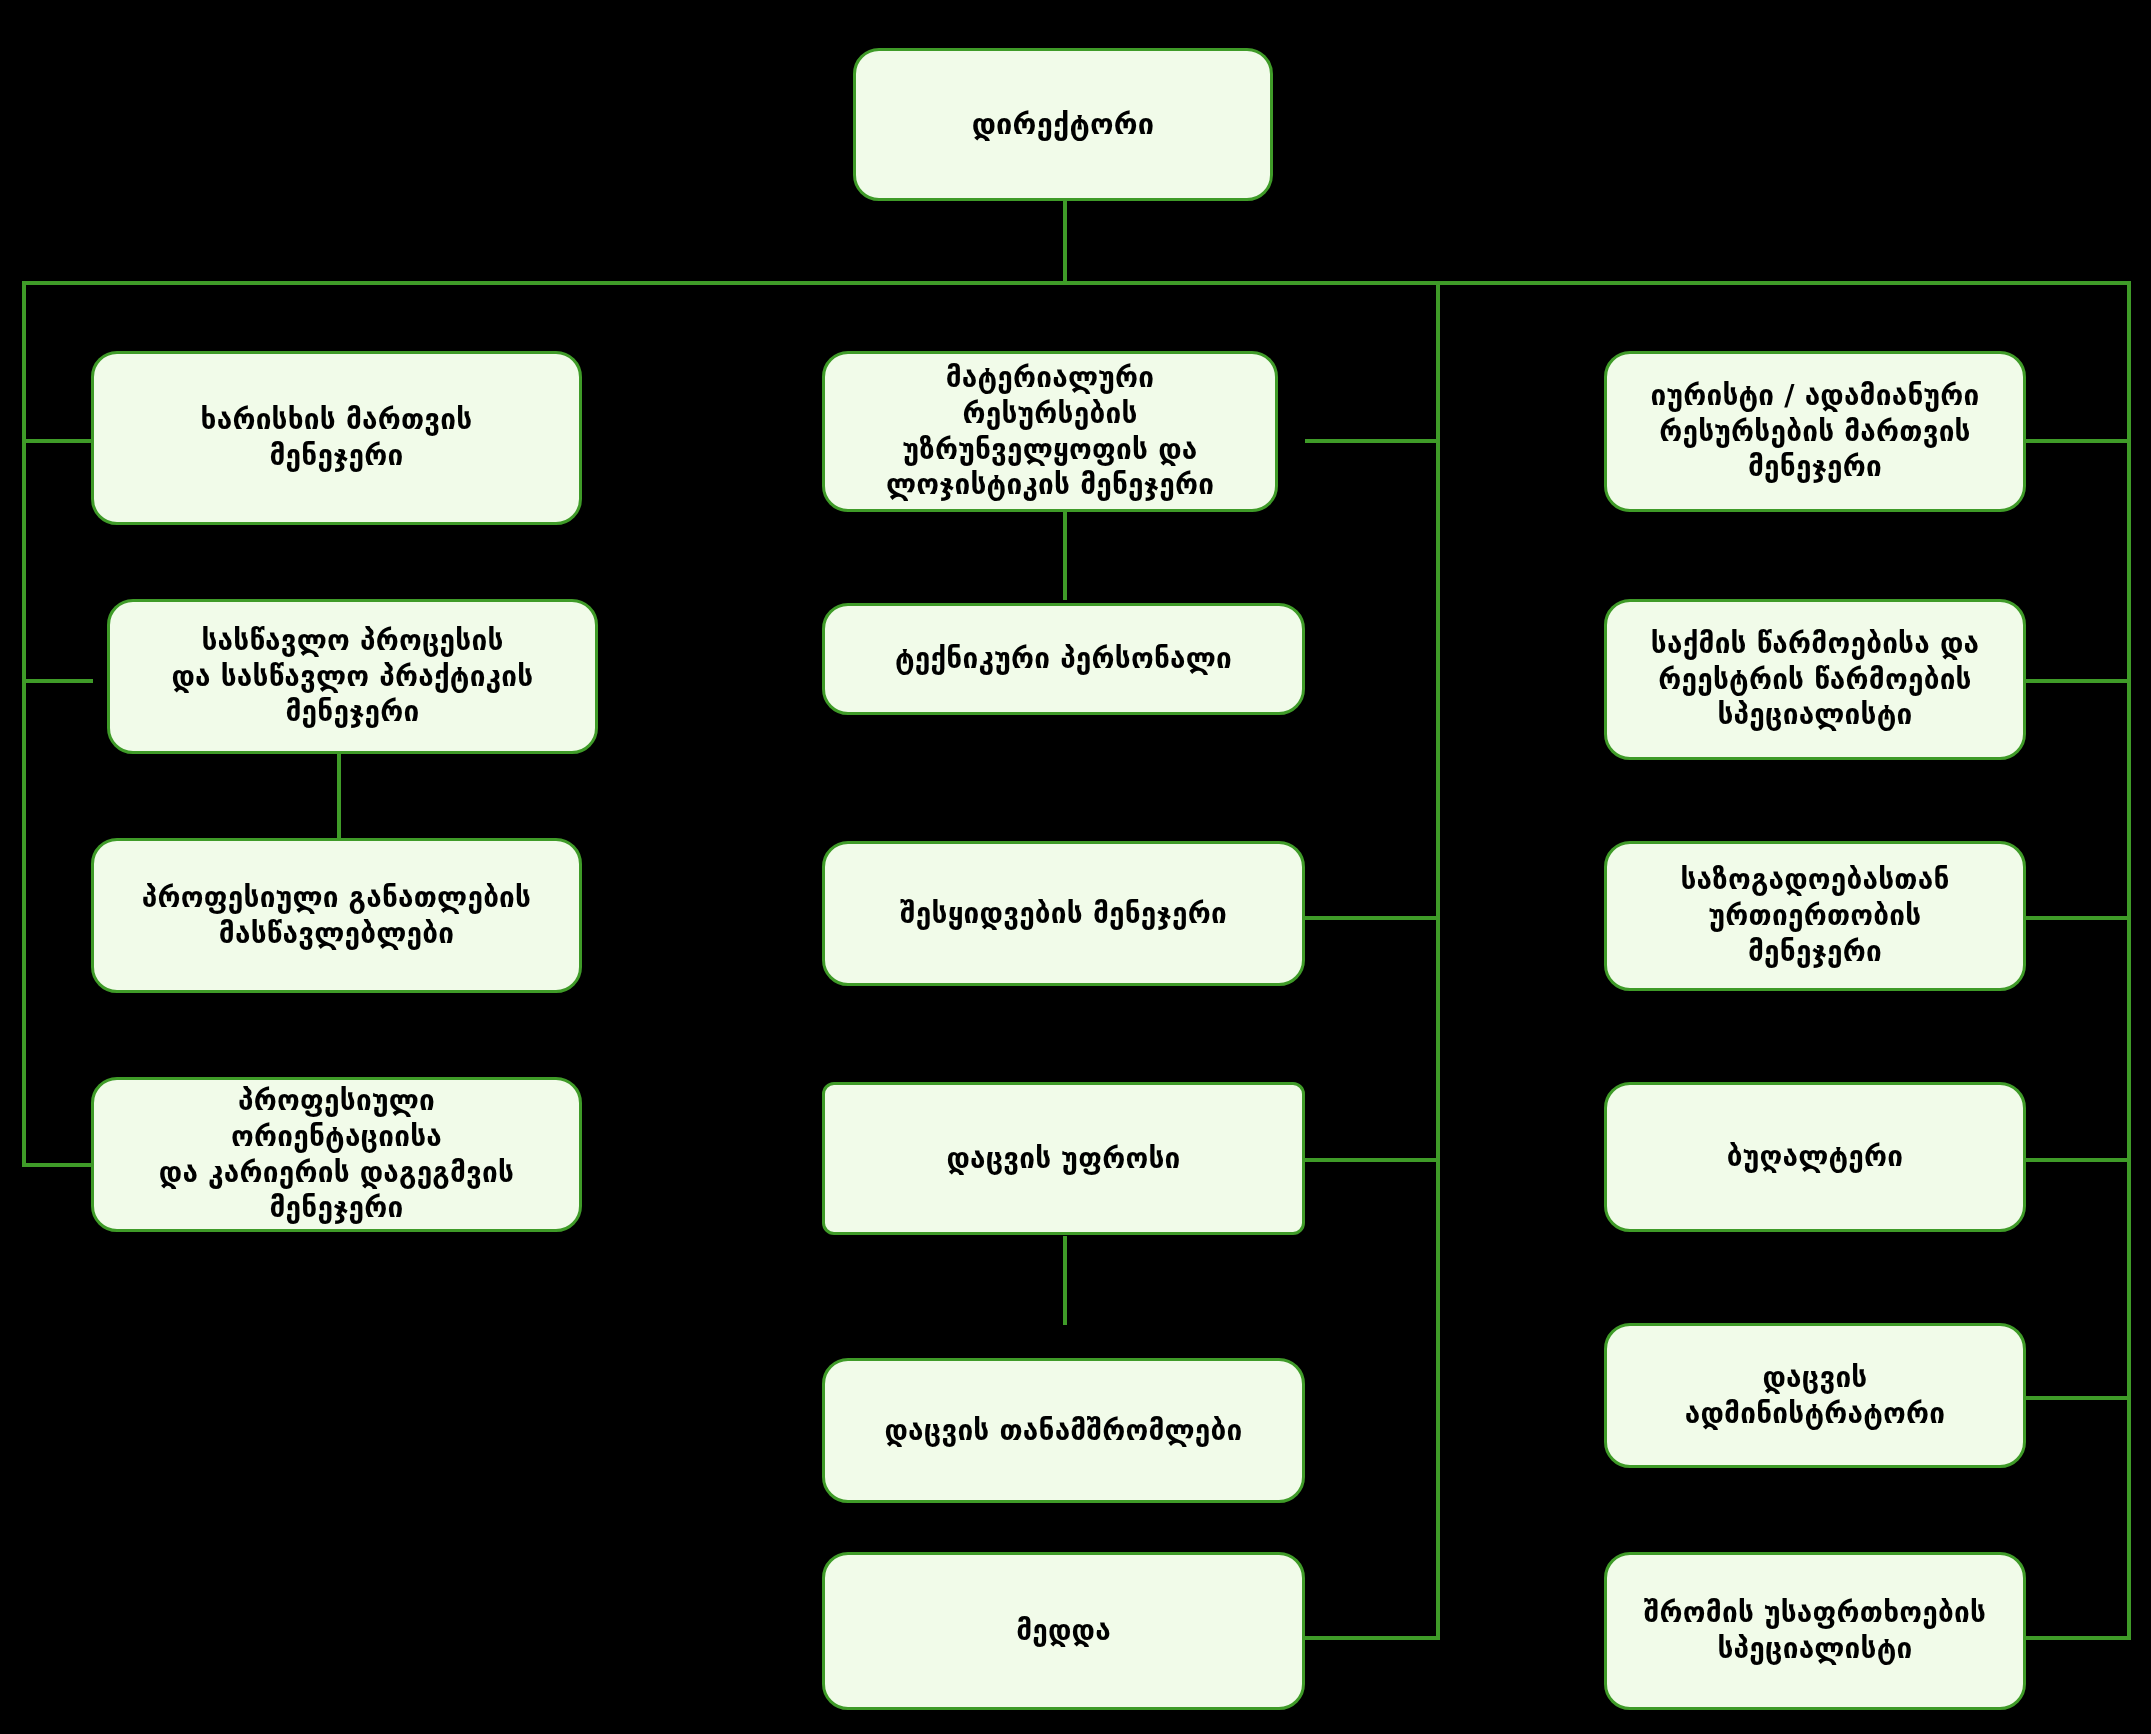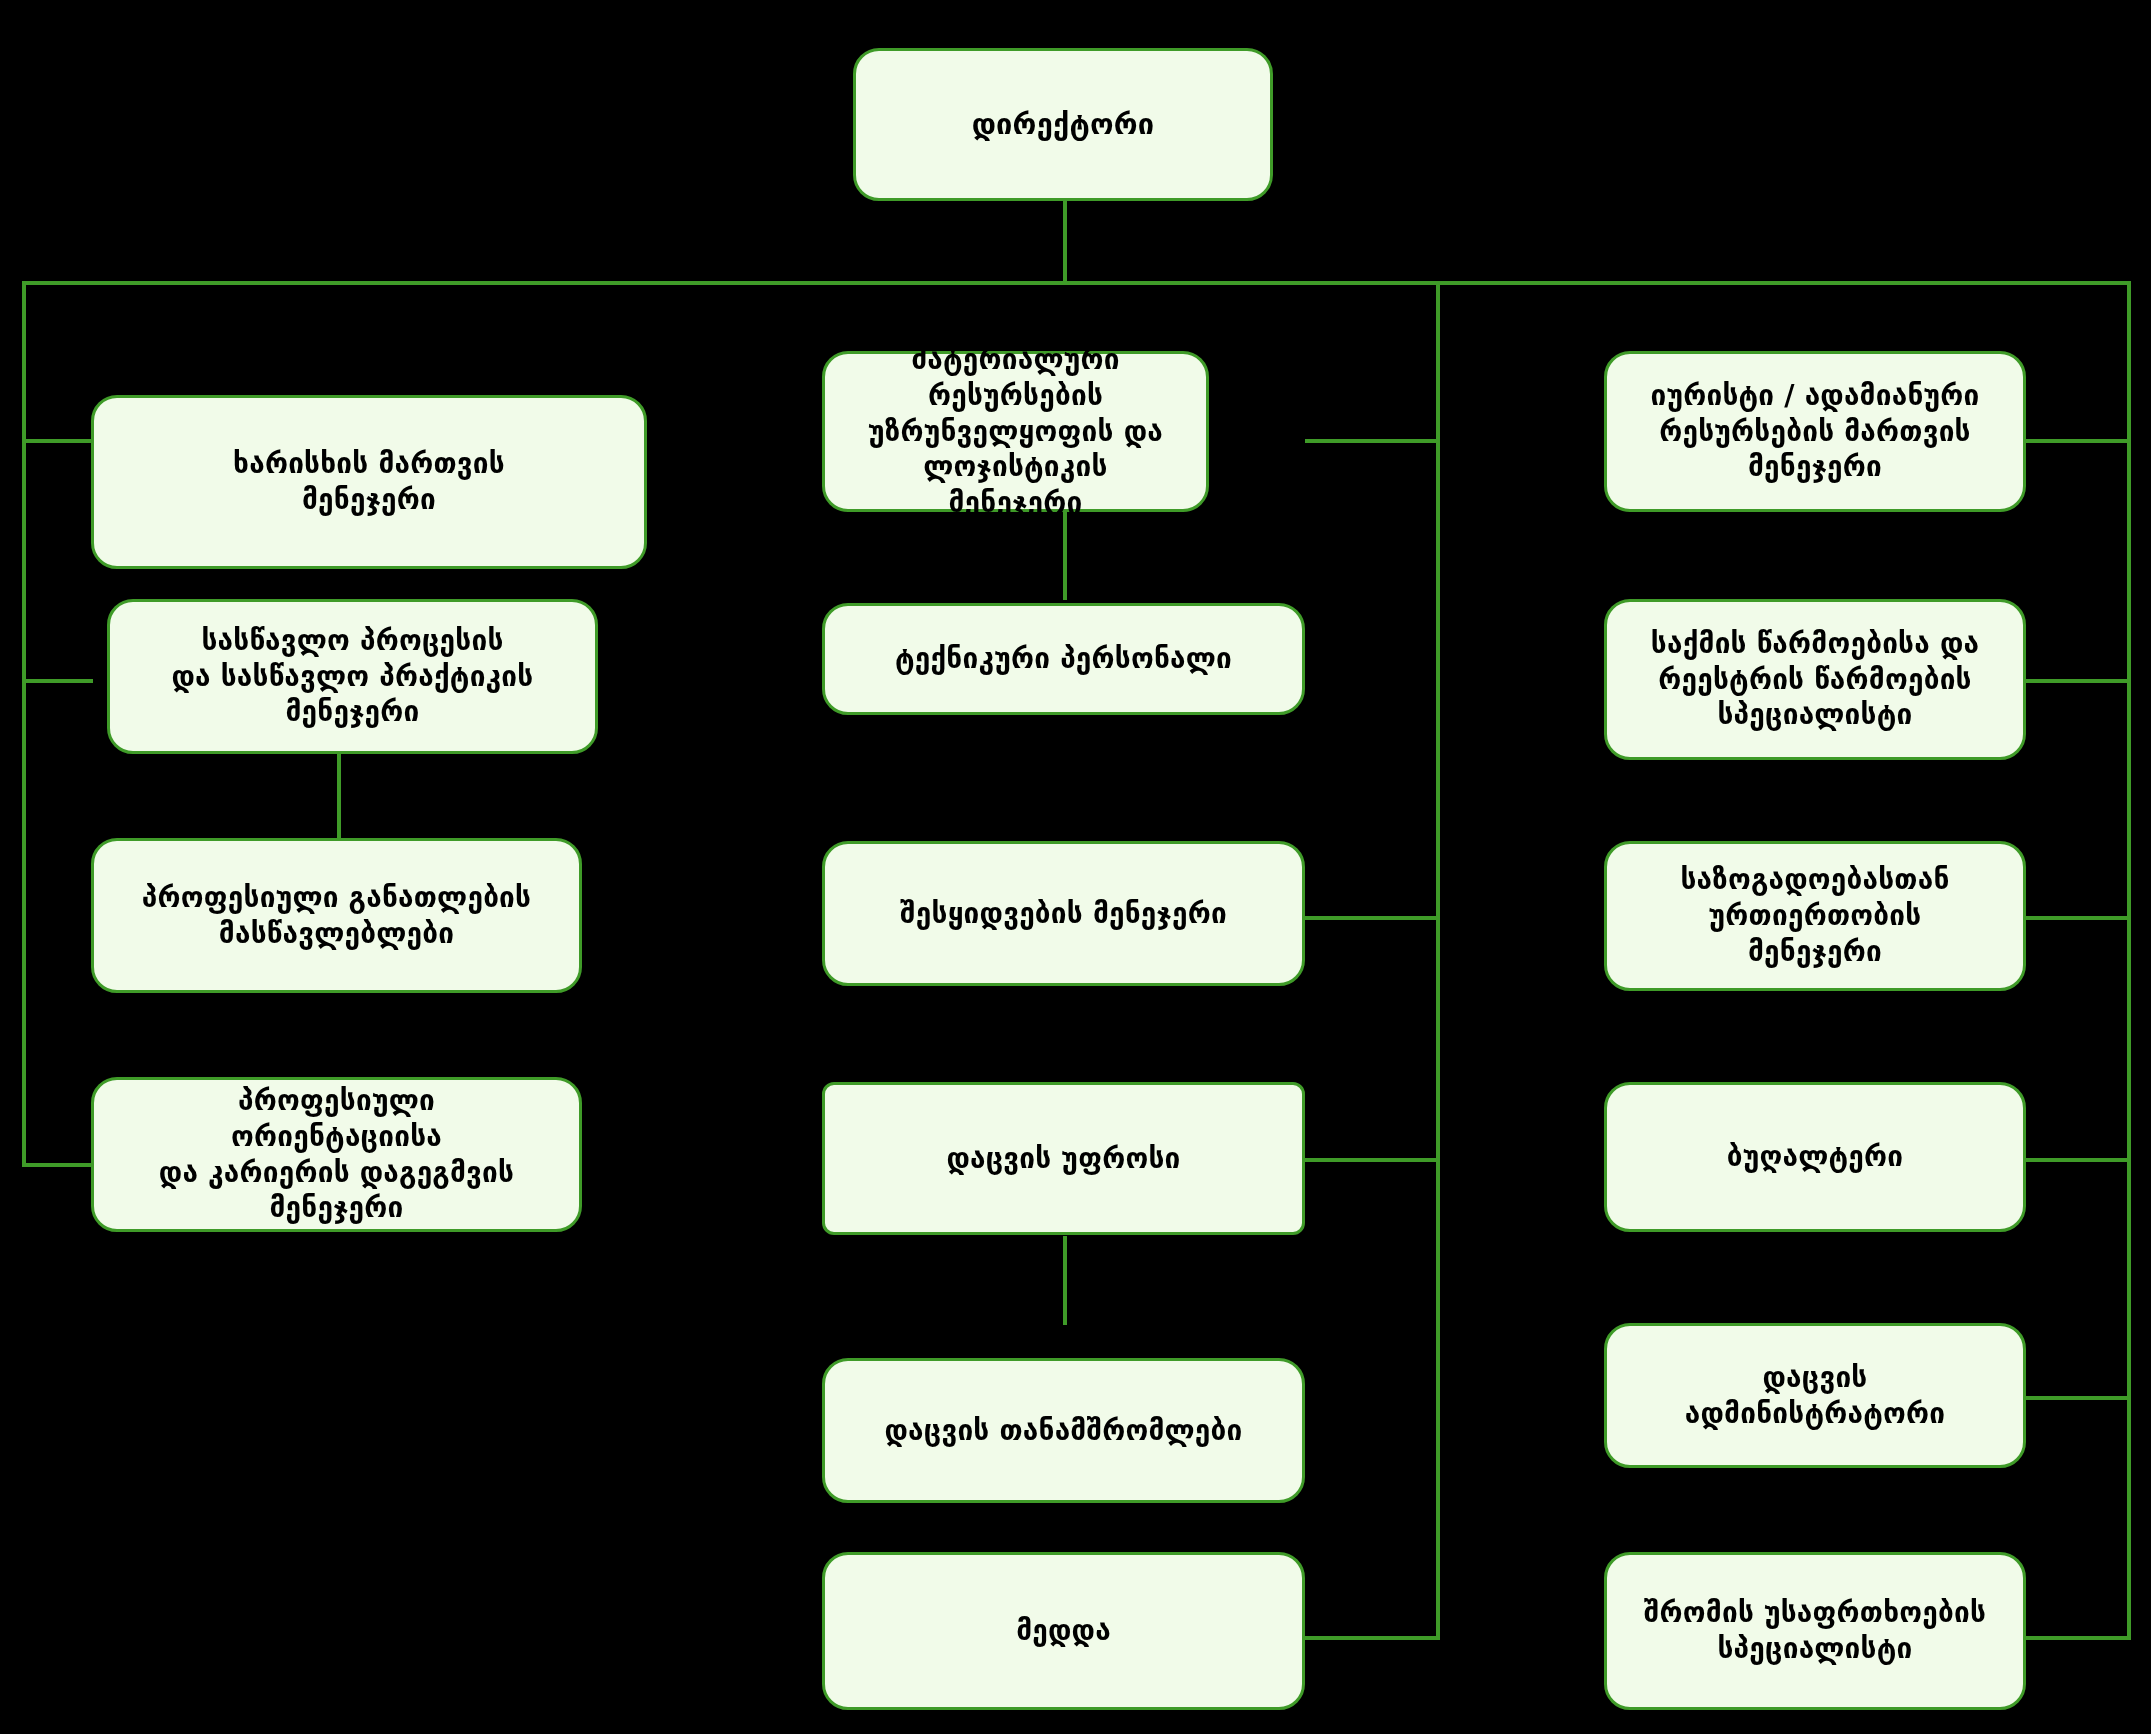--- a/index.html
+++ b/index.html
@@ -77,34 +77,34 @@
   <div class="conn h" style="left:2026px; top:679px; width:105px;"></div>
   <div class="conn h" style="left:2026px; top:916px; width:105px;"></div>
   <div class="conn h" style="left:2026px; top:1158px; width:105px;"></div>
   <div class="conn h" style="left:2026px; top:1396px; width:105px;"></div>
   <div class="conn h" style="left:2026px; top:1636px; width:105px;"></div>
 
   <div class="node root" style="left:853px; top:48px; width:420px; height:153px;">
     <span>დირექტორი</span>
   </div>
 
-  <div class="node" style="left:91px; top:351px; width:556px; height:174px;margin-top:44px;">
+  <div class="node" style="left:91px; top:351px; width:491px; height:174px;">
     <span>ხარისხის მართვის<br>მენეჯერი</span>
   </div>
   <div class="node" style="left:91px; top:599px; width:491px; height:155px;margin-left:16px;">
     <span>სასწავლო პროცესის<br>და სასწავლო პრაქტიკის<br>მენეჯერი</span>
   </div>
   <div class="node" style="left:91px; top:838px; width:491px; height:155px;text-align:center;">
     <span>პროფესიული განათლების<br>მასწავლებლები</span>
   </div>
   <div class="node" style="left:91px; top:1077px; width:491px; height:155px;">
     <span>პროფესიული ორიენტაციისა<br>და კარიერის დაგეგმვის<br>მენეჯერი</span>
   </div>
 
-  <div class="node" style="left:822px; top:351px; width:387px; height:161px;">
+  <div class="node" style="left:822px; top:351px; width:456px; height:161px;">
     <span>მატერიალური რესურსების<br>უზრუნველყოფის და<br>ლოჯისტიკის მენეჯერი</span>
   </div>
   <div class="node" style="left:822px; top:603px; width:483px; height:112px;">
     <span>ტექნიკური პერსონალი</span>
   </div>
   <div class="node" style="left:822px; top:841px; width:483px; height:145px;">
     <span>შესყიდვების მენეჯერი</span>
   </div>
   <div class="node" style="left:822px; top:1082px; width:483px; height:153px;border-radius:12px;">
     <span>დაცვის უფროსი</span>

